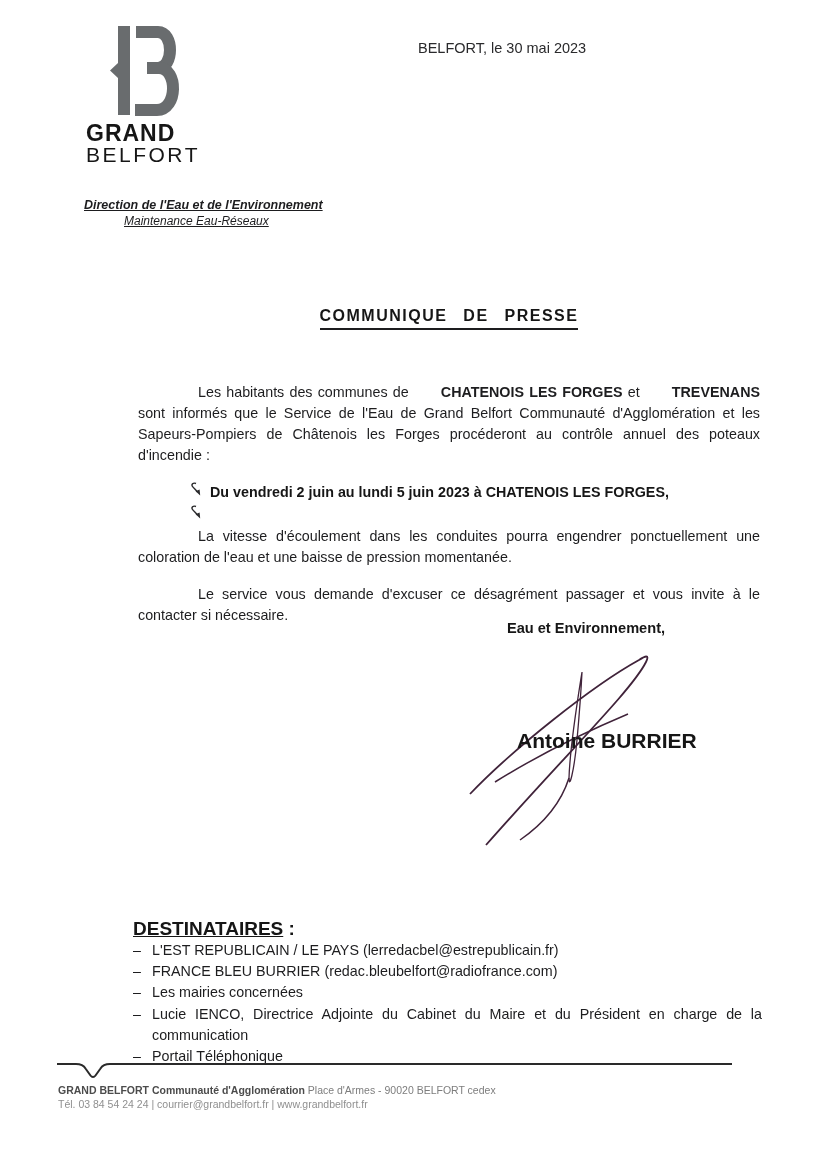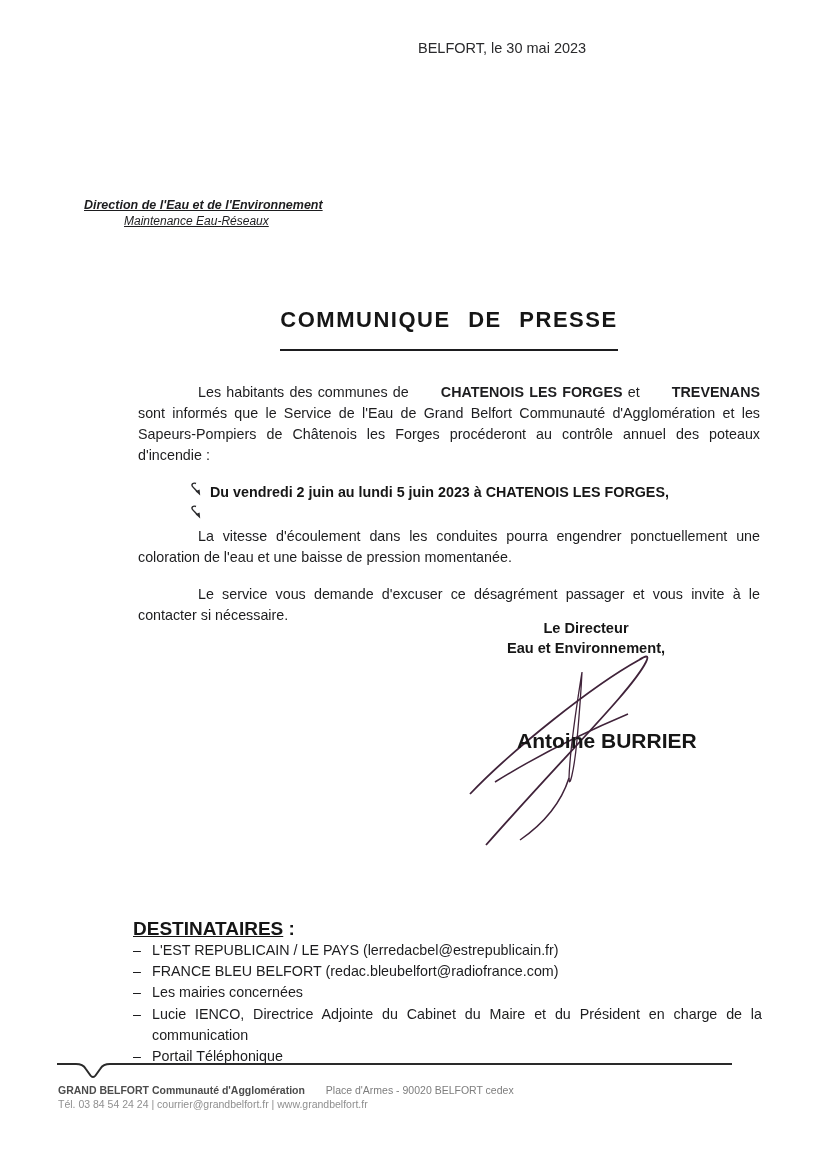--- a/index.html
+++ b/index.html
@@ -19,23 +19,23 @@
   .logo-belfort{font-size:21px;font-weight:400;letter-spacing:2.5px;color:#161616;line-height:22px;}
   
   .dateline{position:absolute;left:418px;top:40px;font-size:14.5px;color:#2a2a2c;}
   
   .dept{position:absolute;left:84px;top:197px;font-style:italic;}
   .dept-l1{font-weight:bold;font-size:12.5px;text-decoration:underline;line-height:16px;}
   .dept-l2{font-size:12px;text-decoration:underline;line-height:16px;margin-left:40px;}
   
   .title-wrap{position:absolute;left:138px;top:307px;width:622px;text-align:center;}
   .title{
-    display:inline-block;font-size:22px;font-weight:bold;
+    display:inline-block;font-size:16px;font-weight:bold;
     letter-spacing:1.5px;word-spacing:10px;
-    border-bottom:2.5px solid #1d1d1f;padding-bottom:16px;color:#161616;
+    border-bottom:2.5px solid #1d1d1f;padding-bottom:3px;color:#161616;
   }
   
   .column{position:absolute;left:138px;top:382px;width:622px;}
   .para{font-size:14.3px;line-height:21px;text-align:justify;margin:0;}
   .indent{text-indent:60px;}
   .b{font-weight:bold;margin-left:27px;}
   .bullets{margin:14px 0 0 0;padding:0 0 0 52px;list-style:none;}
   .bullets li{font-size:14.3px;line-height:21px;font-weight:bold;display:flex;align-items:flex-end;color:#161616;}
   .bullet-ic{flex:0 0 20px;margin-top:2px;color:#2a2a2c;}
   .mt1{}
@@ -49,28 +49,37 @@
   .rec-head{font-size:19px;font-weight:bold;color:#161616;margin-bottom:0;}
   .rec-head .u{text-decoration:underline;}
   .rec-list{margin:0;padding:0;list-style:none;}
   .rec-list li{display:flex;font-size:14.3px;line-height:21.2px;}
   .rec-dash{flex:0 0 19px;}
   .rec-text{flex:1;text-align:justify;}
   
   .footer-line{position:absolute;left:57px;top:1062px;}
   .footer-text{position:absolute;left:58px;top:1083px;font-size:10.5px;line-height:14px;}
   .footer-org-bold{font-weight:bold;color:#4c4c4c;}
-  .footer-org-rest{color:#7d7d7d;padding-left:18px;}
+  .footer-org-rest{color:#7d7d7d;}
   .footer-contact{color:#8f8f8f;}
 </style>
 </head>
 <body>
 
 <div class="page">
 
+  <div class="logo">
+    <svg class="logo-b" width="80" height="94" viewBox="0 0 80 94">
+      <path d="M16,2 H28 V91 H16 V54 L8,46.5 L16,39 Z" fill="#696c6e"></path>
+      <path d="M34,8 H56 C72,8 72,44 56,44 H45" fill="none" stroke="#696c6e" stroke-width="12"></path>
+      <path d="M45,44 H57 C76,44 76,86 55,86 H33" fill="none" stroke="#696c6e" stroke-width="12"></path>
+    </svg>
+    <div class="logo-grand">GRAND</div>
+    <div class="logo-belfort">BELFORT</div>
+  </div>
 
   <div class="dateline">BELFORT, le 30 mai 2023</div>
 
   <div class="dept">
     <div class="dept-l1">Direction de l'Eau et de l'Environnement</div>
     <div class="dept-l2">Maintenance Eau-Réseaux</div>
   </div>
 
   <div class="title-wrap">
     <span class="title">COMMUNIQUE DE PRESSE</span>
@@ -97,21 +106,20 @@
           </svg>
         </span>
       </li>
     </ul>
 
     <p class="para indent mt1">La vitesse d'écoulement dans les conduites pourra engendrer ponctuellement une coloration de l'eau et une baisse de pression momentanée.</p>
     <p class="para indent mt2">Le service vous demande d'excuser ce désagrément passager et vous invite à le contacter si nécessaire.</p>
   </div>
 
   <div class="sig-title">
-    <div>Le Directeur</div>
     <div>Eau et Environnement,</div>
   </div>
 
   <svg class="sig-svg" width="260" height="215" viewBox="0 0 260 215">
     <g fill="none" stroke="#40233a">
       <path stroke-width="1.8" d="M20,152 C62,108 142,44 189,18 C195,14 200,12 196,20 C182,48 118,110 36,203"></path>
       <path stroke-width="1.3" d="M132,30 C126,68 120,104 119,136 C119,148 124,130 127,98 C129,76 131,50 132,30"></path>
       <path stroke-width="1.5" d="M119,136 C112,158 96,180 70,198"></path>
       <path stroke-width="1.5" d="M45,140 C90,112 140,88 178,72"></path>
     </g>
@@ -121,21 +129,21 @@
 
   <div class="recipients">
     <div class="rec-head"><span class="u">DESTINATAIRES</span><span> :</span></div>
     <ul class="rec-list">
       <li>
           <span class="rec-dash">–</span>
           <span class="rec-text">L'EST REPUBLICAIN / LE PAYS (lerredacbel@estrepublicain.fr)</span>
         </li>
       <li>
           <span class="rec-dash">–</span>
-          <span class="rec-text">FRANCE BLEU BELFORT (redac.bleubelfort@radiofrance.com)</span>
+          <span class="rec-text">FRANCE BLEU BURRIER (redac.bleubelfort@radiofrance.com)</span>
         </li>
       <li>
           <span class="rec-dash">–</span>
           <span class="rec-text">Les mairies concernées</span>
         </li>
       <li>
           <span class="rec-dash">–</span>
           <span class="rec-text">Lucie IENCO, Directrice Adjointe du Cabinet du Maire et du Président en charge de la communication</span>
         </li>
       <li>

